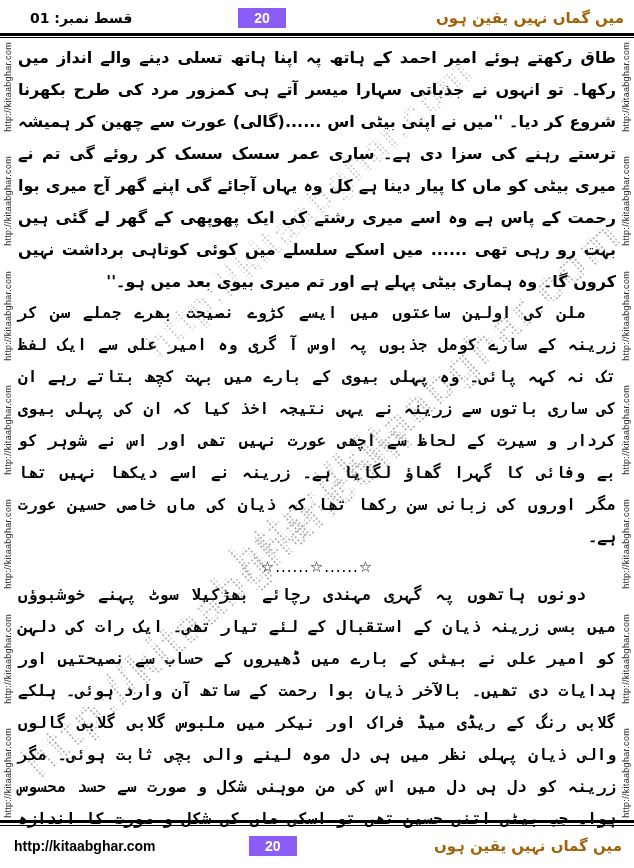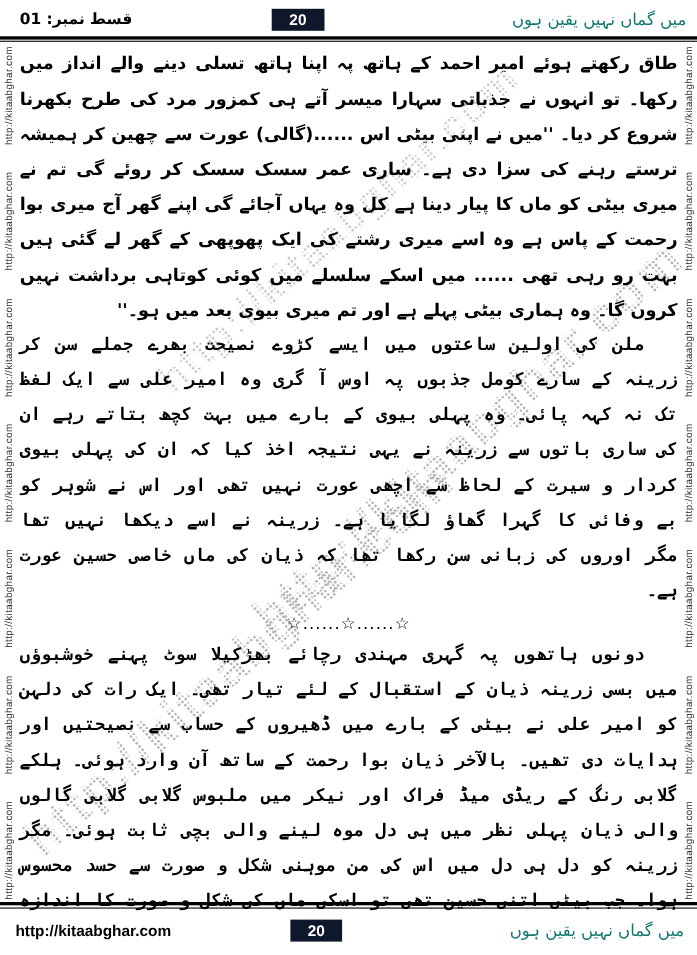--- a/index.html
+++ b/index.html
@@ -2,29 +2,29 @@
 <html lang="ur"><head>
 <meta charset="utf-8">
 <style>
   * { margin:0; padding:0; box-sizing:border-box; }
   html,body { width:634px; height:868px; background:#fff; overflow:hidden; position:relative;
               font-family:"DejaVu Sans", sans-serif; }
 
   .page { position:absolute; inset:0; background:#fff; }
 
   
-  .header { position:absolute; top:0; left:4px; right:0; height:33px;
+  .header { position:absolute; top:0; left:16px; right:0; height:33px;
             display:flex; align-items:center; justify-content:space-between;
             padding:2px 10px 0 14px; }
   .header-rule { position:absolute; top:33px; left:0; right:0; height:5px;
                  border-top:3px solid #000; border-bottom:1px solid #000; }
   .urdu { direction:rtl; unicode-bidi:embed; font-family:"DejaVu Sans", sans-serif; }
-  .book-title { font-size:15px; font-weight:normal; color:#0f766e;margin-left:44px; }
+  .book-title { font-size:15px; font-weight:bold; color:#a16207;margin-left:44px; }
   .episode { font-size:14px; font-weight:bold; color:#000; direction:rtl; }
-  .page-badge { background:#0f172a; color:#fff; font-family:"Liberation Sans", sans-serif;
+  .page-badge { background:#8b5cf6; color:#fff; font-family:"Liberation Sans", sans-serif;
                 font-weight:bold; font-size:14px; padding:1px 16px; line-height:18px; }
 
   
   .side-col { position:absolute; top:42px; bottom:50px; width:14px;
               display:flex; flex-direction:column; justify-content:space-between;
               align-items:center; }
   .side-col.left  { left:1px; }
   .side-col.right { right:1px; }
   .side-url { writing-mode:vertical-rl; transform:rotate(180deg);
               font-family:"Liberation Sans", sans-serif; font-size:9px;

